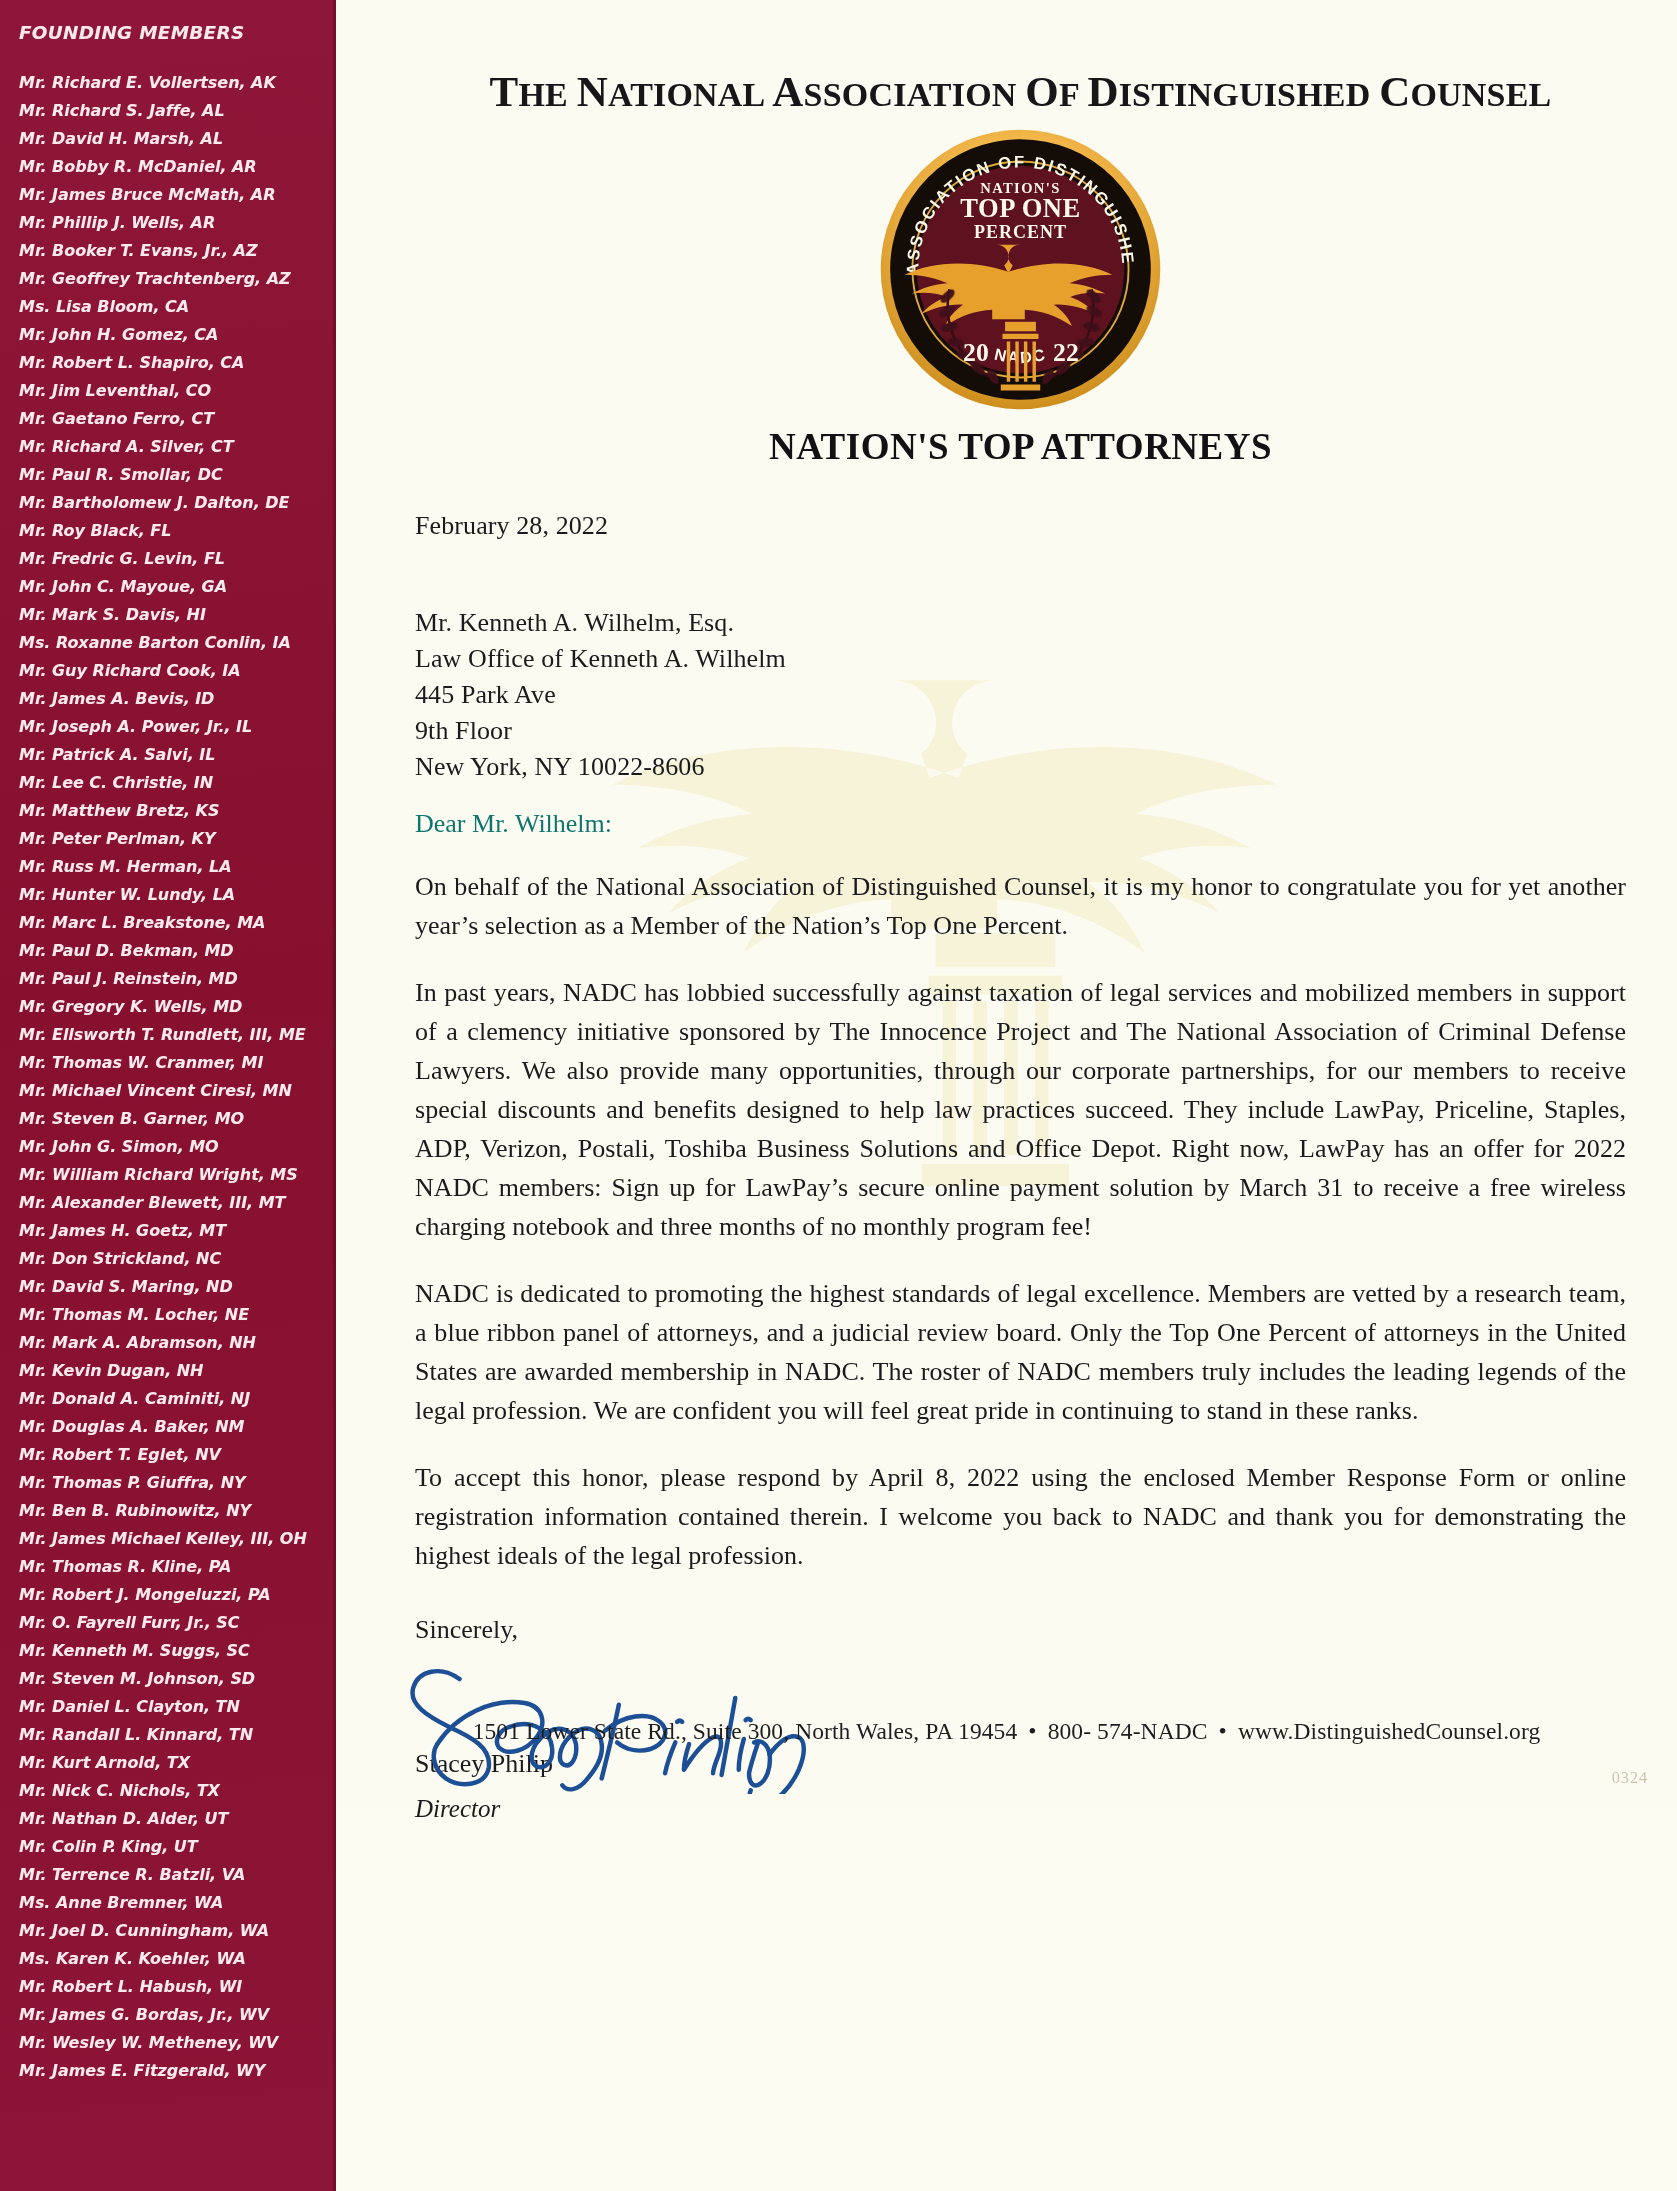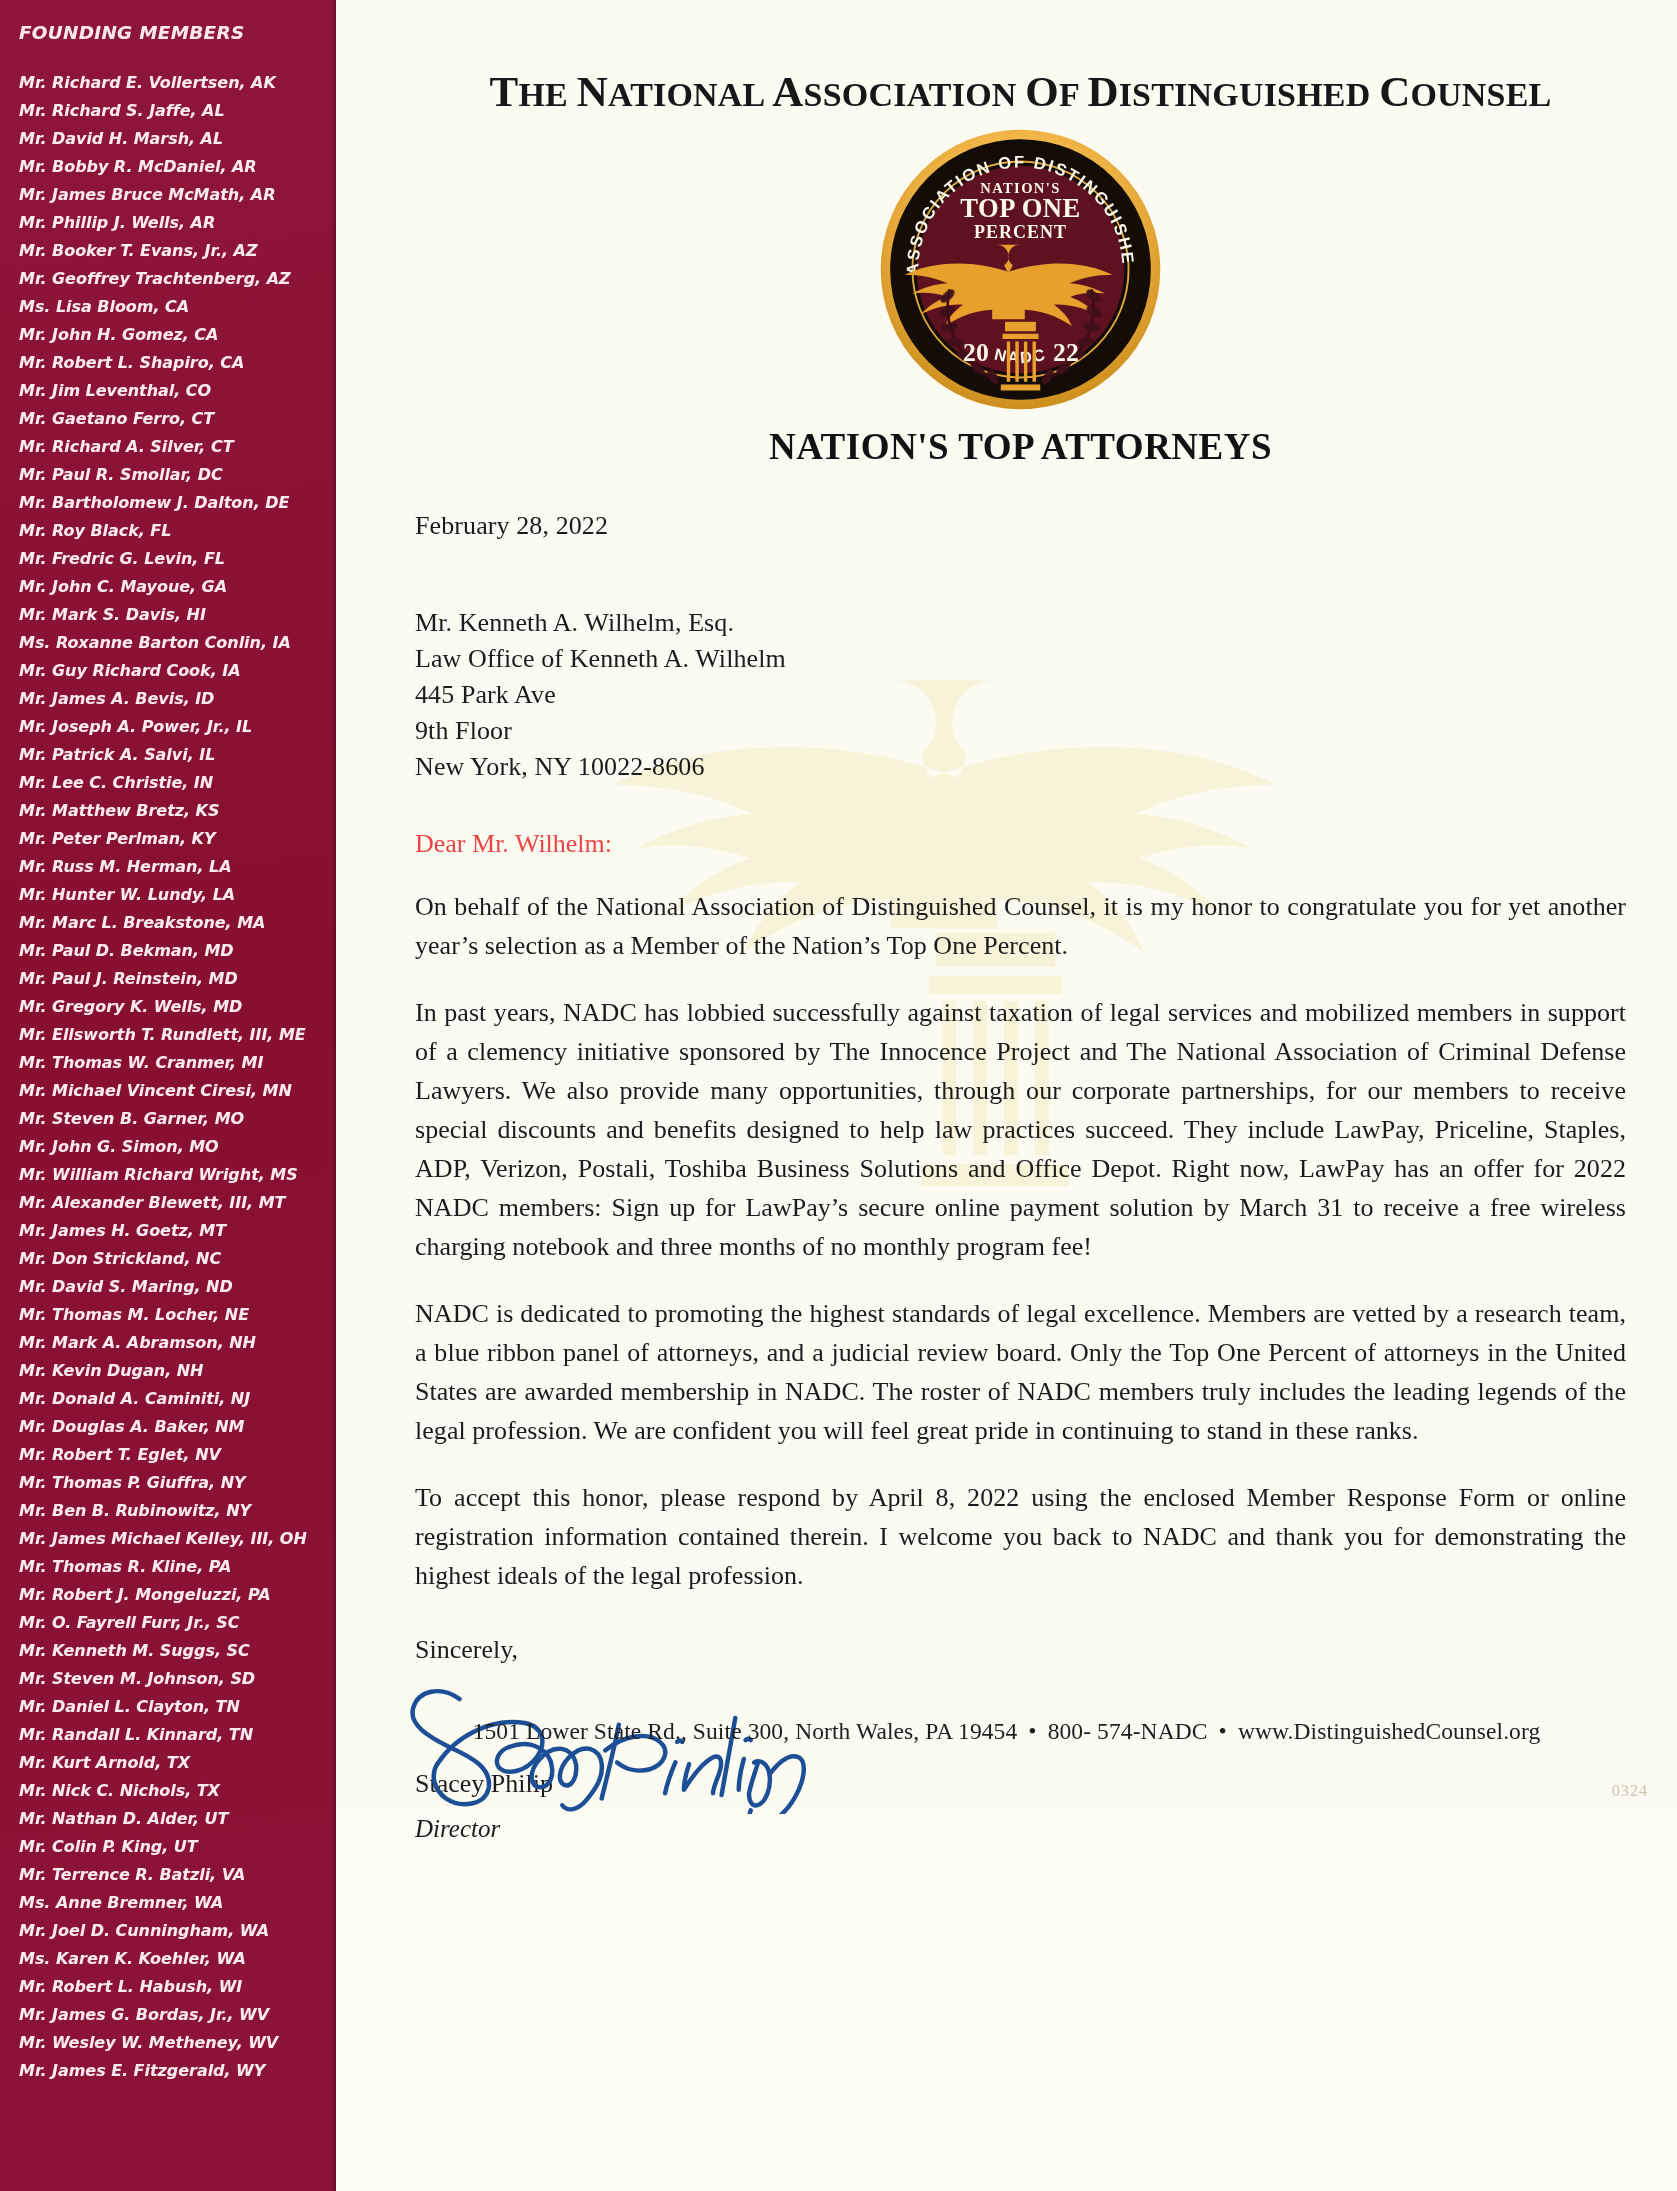--- a/index.html
+++ b/index.html
@@ -139,23 +139,23 @@
     text-align: center;
     font-weight: bold;
     font-size: 26px;
     color: #121214;
     letter-spacing: 0.2px;
     padding-right: 103px;
   }
   .subject .relabel { margin-right: 12px; }
 
   .salutation {
-    margin-top: 44px;
-    font-size: 26px;
-    color: #ef4444;
+    margin-top: 24px;
+    font-size: 26px;
+    color: #0f766e;
   }
 
   .body-p {
     margin-top: 28px;
     font-size: 26px;
     line-height: 39px;
     color: #1b1b1d;
     text-align: justify;
     letter-spacing: 0.04px;
   }
@@ -190,21 +190,21 @@
     font-size: 23.5px;
     color: #1e1e20;
     letter-spacing: 0.1px;
     z-index: 3;
   }
   .footer .dot { padding: 0 11px; }
 
   .doc-code {
     position: absolute;
     right: 29px;
-    bottom: 7px;
+    bottom: 20px;
     font-size: 16.3px;
     color: #c9c6ae;
     letter-spacing: 0.9px;
     z-index: 3;
   }
 </style>
 </head>
 <body>
 
 <div class="page">

